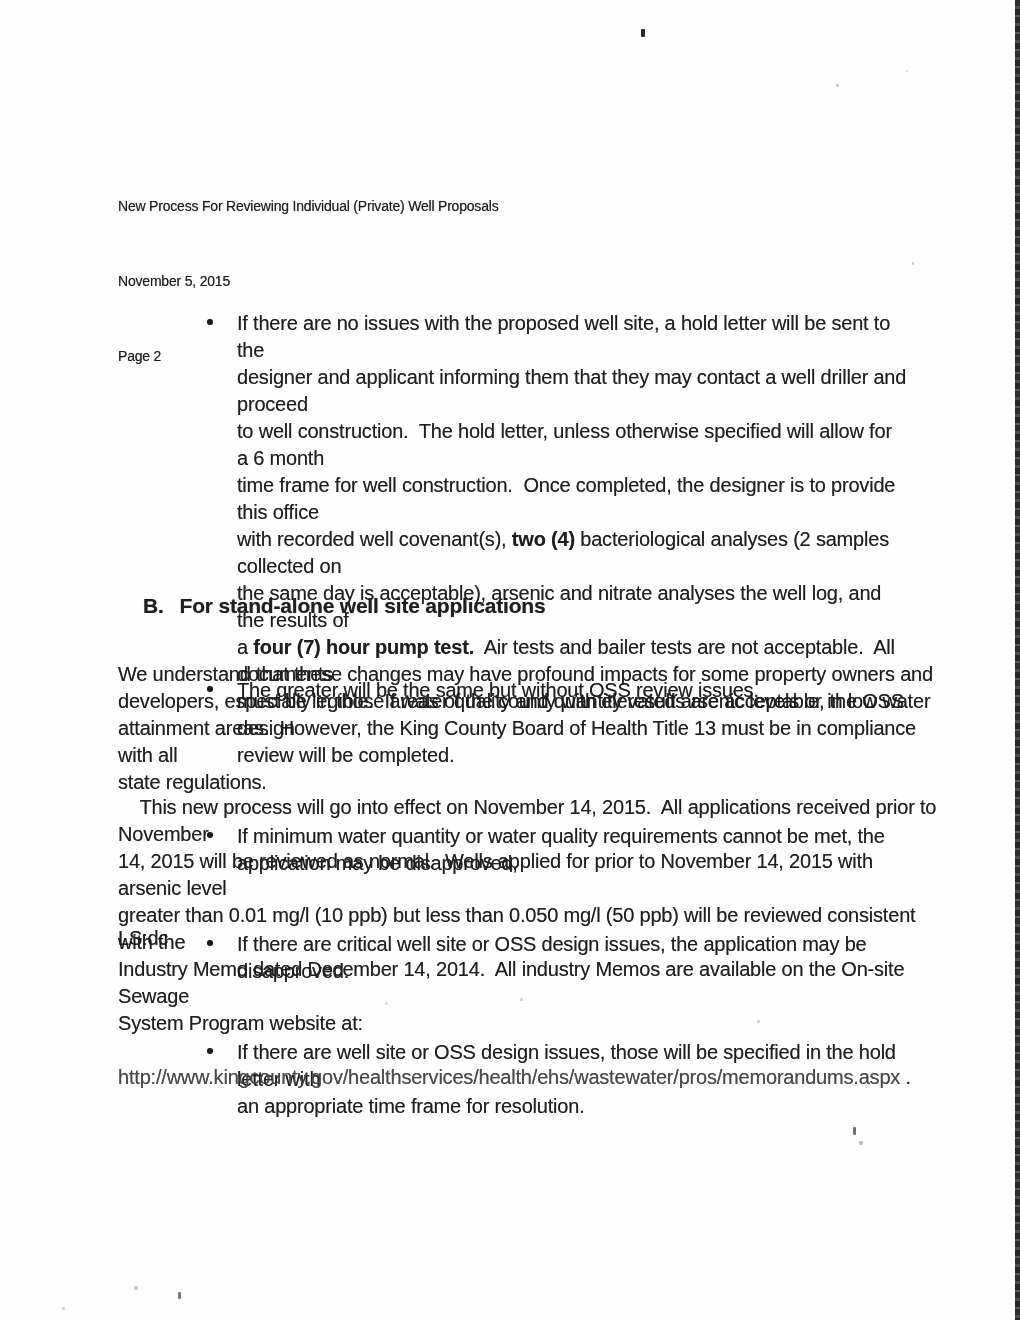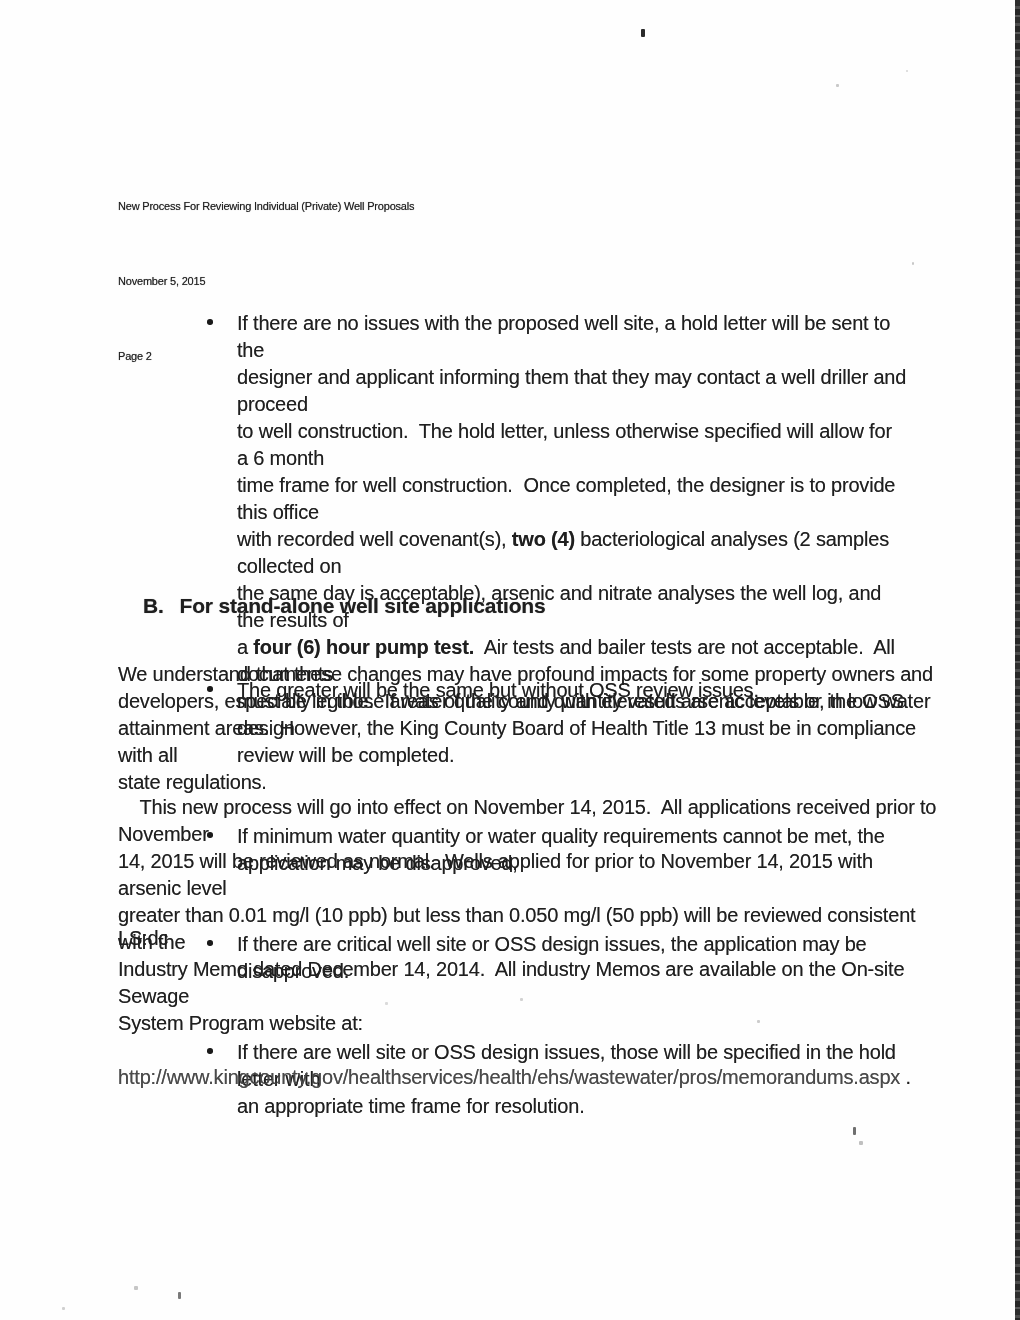--- a/index.html
+++ b/index.html
@@ -17,21 +17,21 @@
   }
   .txt {
     font-size: 20px;
     line-height: 27px;
     letter-spacing: -0.2px;
     white-space: pre-wrap;
     text-shadow: 0 0 0.6px rgba(20,20,20,0.55);
   }
   .header-block {
     position: absolute; top: 144px; left: 118px;
-    font-size: 11px; line-height: 25px;
+    font-size: 14px; line-height: 25px;
     white-space: pre-wrap; letter-spacing: -0.2px;
     text-shadow: 0 0 0.7px rgba(20,20,20,0.6);
   }
   ul.bullet-list {
     list-style: none; margin: 0; padding: 0;
     position: absolute;
   }
   .bullets-a { top: 256px; left: 207px; width: 700px; }
   .bullets-b { top: 623px; left: 207px; width: 700px; }
   li.bullet-item { display: flex; }
@@ -97,21 +97,21 @@
 
   <ul class="bullet-list bullets-a txt">
     <li class="bullet-item">
       <span class="dot"></span>
       <span class="li-text"><span>If there are no issues with the proposed well site, a hold letter will be sent to the
 designer and applicant informing them that they may contact a well driller and proceed
 to well construction.  The hold letter, unless otherwise specified will allow for a 6 month
 time frame for well construction.  Once completed, the designer is to provide this office
 with recorded well covenant(s), </span><b>two (4)</b><span> bacteriological analyses (2 samples collected on
 the same day is acceptable), arsenic and nitrate analyses the well log, and the results of
-a </span><b>four (6) hour pump test.</b><span>  Air tests and bailer tests are not acceptable.  All documents
+a </span><b>four (7) hour pump test.</b><span>  Air tests and bailer tests are not acceptable.  All documents
 must be legible.  If water quality and quantity results are acceptable, the OSS design
 review will be completed.</span></span>
     </li>
     <li class="bullet-item">
       <span class="dot"></span>
       <span class="li-text">If minimum water quantity or water quality requirements cannot be met, the
 application may be disapproved,</span>
     </li>
     <li class="bullet-item">
       <span class="dot"></span>

